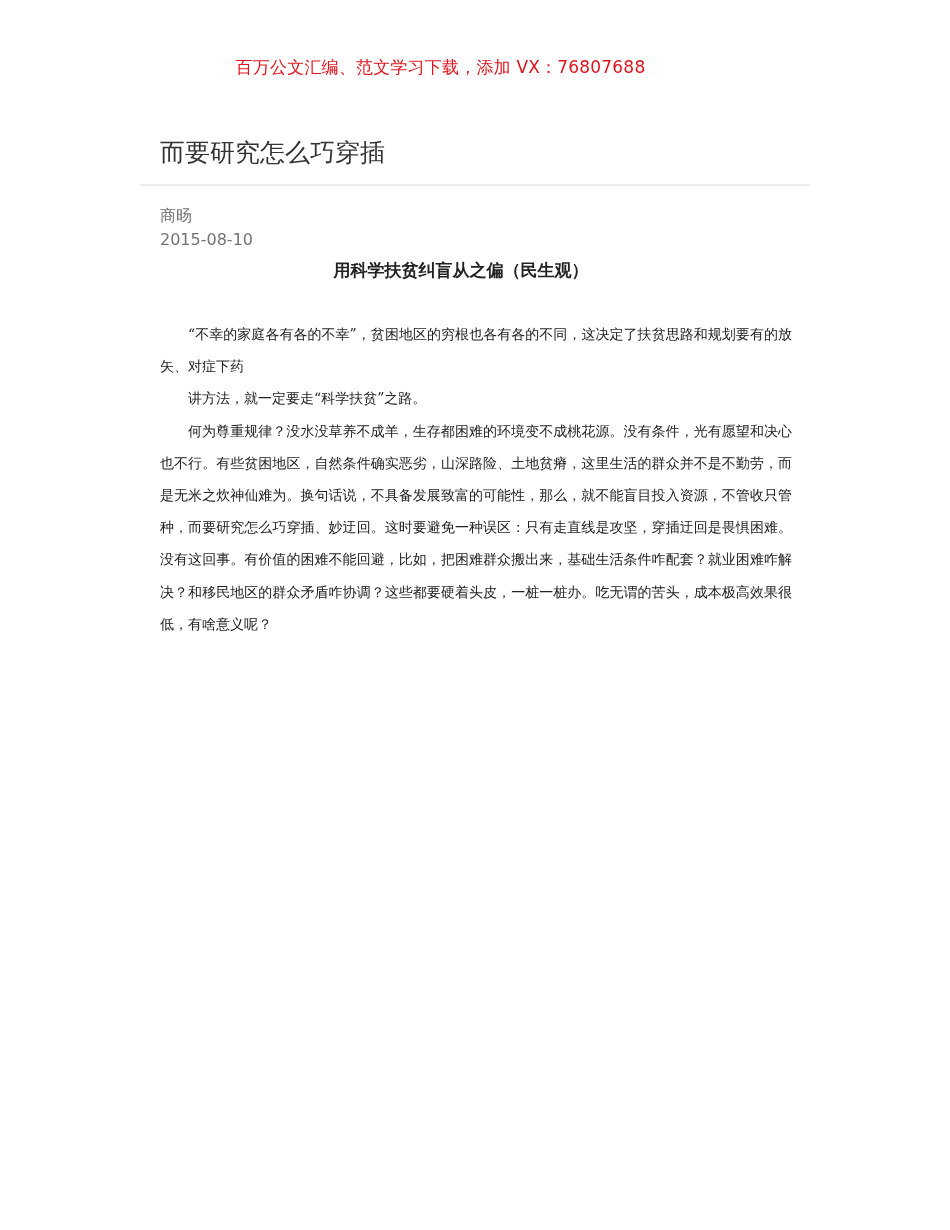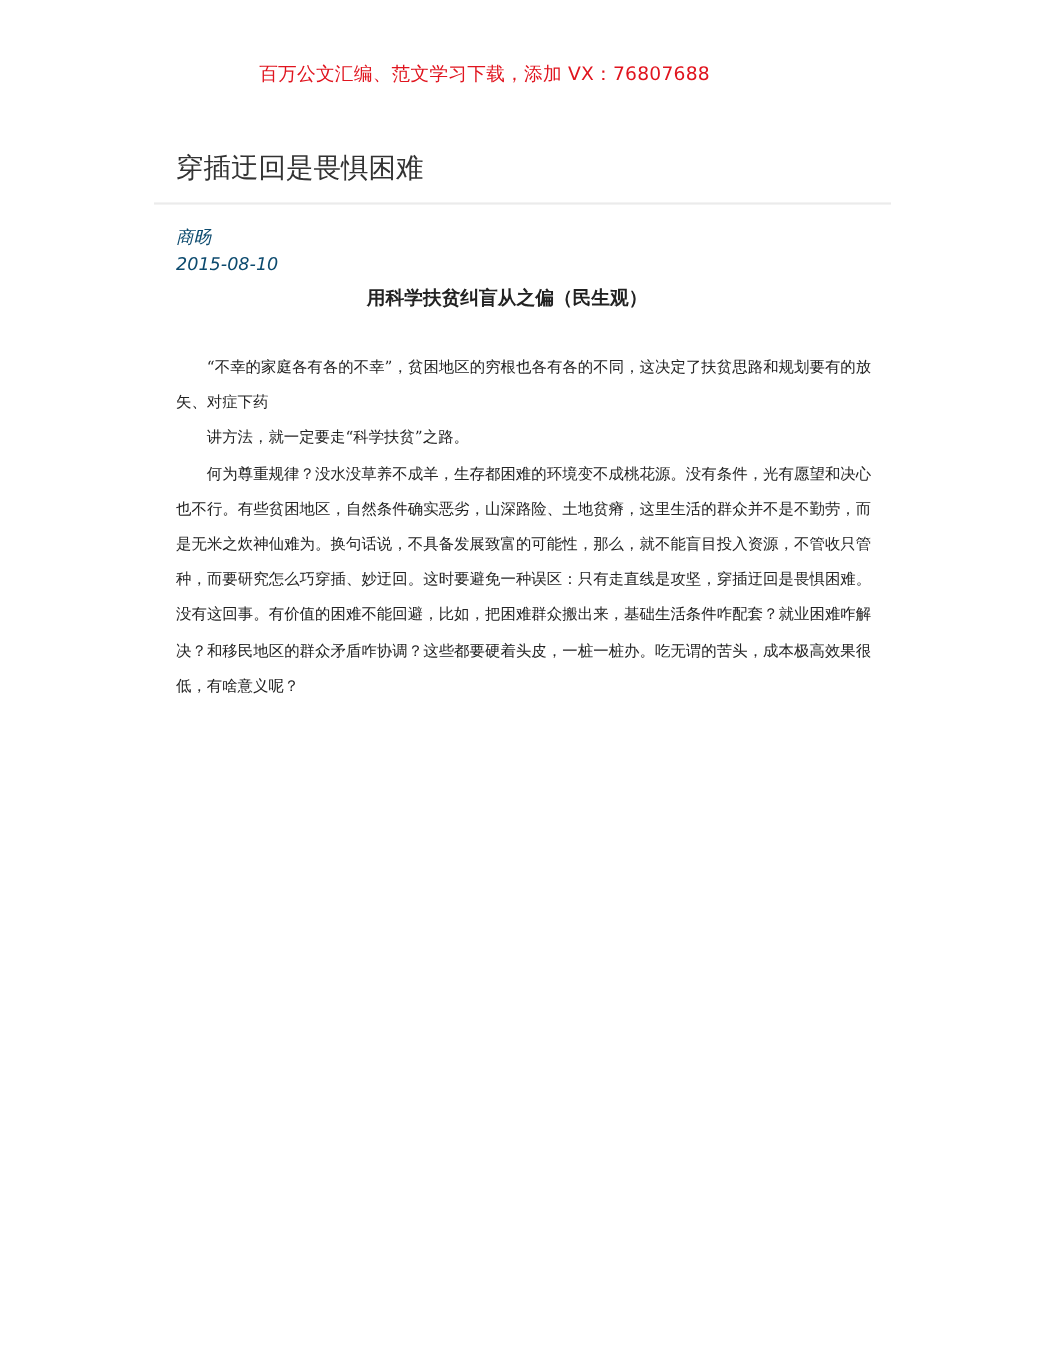--- a/index.html
+++ b/index.html
@@ -12,40 +12,40 @@
     position: absolute; top: 136px; left: 160px;
     font-family: "DejaVu Sans", sans-serif; font-size: 25px; color: #333333; font-weight: normal;
     margin: 0;
   }
   .divider {
     position: absolute; top: 184px; left: 140px; width: 670px; height: 0;
     border-top: 2px solid #ebebeb;
   }
   .meta {
     position: absolute; top: 204px; left: 160px;
-    font-family: "DejaVu Sans", sans-serif; font-size: 16px; color: #0c4a6e; line-height: 24px; font-style: italic;
+    font-family: "DejaVu Sans", sans-serif; font-size: 16px; color: #737373; line-height: 24px;
   }
   .doc-heading {
     position: absolute; top: 259px; left: 0; width: 922px; text-align: center;
     font-family: "DejaVu Sans", sans-serif; font-size: 17px; font-weight: bold; color: #222222;
     margin: 0;
   }
   .body-text {
     position: absolute; top: 318px; left: 160px; width: 632px;
     font-family: "DejaVu Serif", serif; font-size: 14px; line-height: 32.2px; color: #222222;
     text-align: justify;
   }
   .body-text p { margin: 0; text-indent: 2em; }
 </style>
 </head>
 <body>
 
 <div class="banner">百万公文汇编、范文学习下载，添加 VX：76807688</div>
 
-<h1 class="article-title">穿插迂回是畏惧困难</h1>
+<h1 class="article-title">而要研究怎么巧穿插</h1>
 
 <div class="divider"></div>
 
 <div class="meta">
   <div>商旸</div>
   <div>2015-08-10</div>
 </div>
 
 <h2 class="doc-heading">用科学扶贫纠盲从之偏（民生观）</h2>
 

